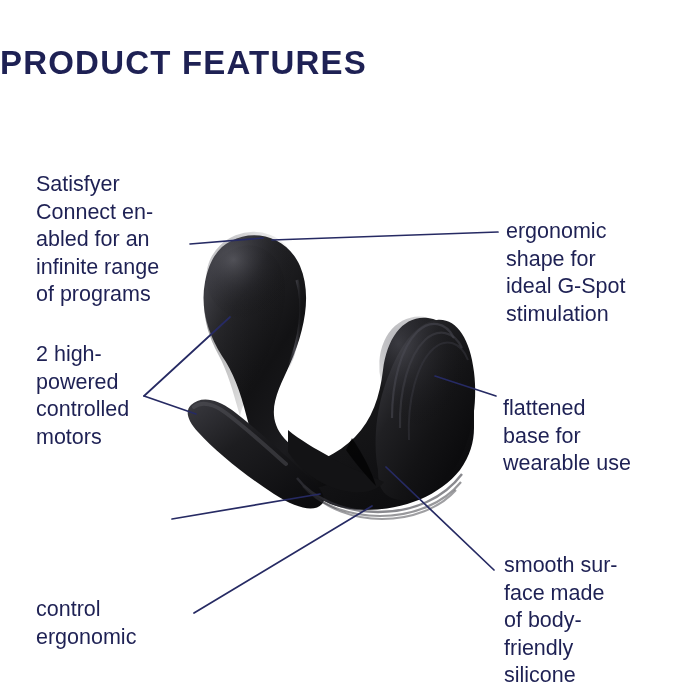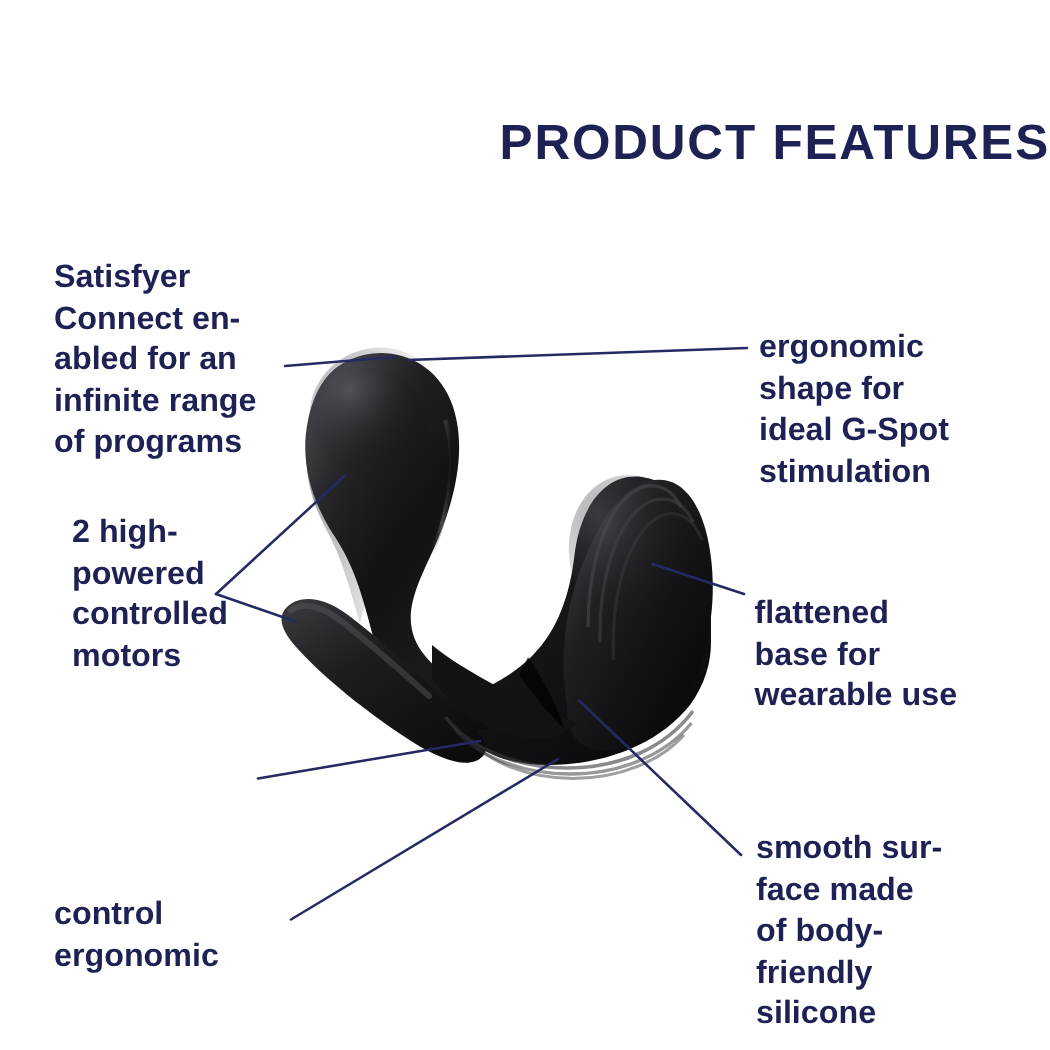--- a/index.html
+++ b/index.html
@@ -16,43 +16,42 @@
     width: 700px;
     height: 700px;
     background: #ffffff;
     overflow: hidden;
   }
   #page-title {
     position: absolute;
     left: 0;
     top: 44px;
     width: 700px;
-    text-align: right;
+    text-align: left;
     font-size: 33px;
     font-weight: bold;
     letter-spacing: 1.2px;
     color: #1e2154;
     font-family: "Liberation Sans", sans-serif;
-    margin-top: 32px;
   }
   .callout {
     position: absolute;
     color: #1e2154;
     font-size: 21.5px;
     line-height: 1.28;
-    font-weight: 700;
+    font-weight: 400;
     font-family: "Liberation Sans", sans-serif;
     white-space: pre-line;
   }
   .callout.left  { text-align: left; }
   .callout.right { text-align: left; margin-top: 47px; }
 
   
   #callout-connect   { left: 36px;  top: 171px; width: 172px; }
-  #callout-motors    { left: 36px;  top: 341px; width: 160px; margin-left: 12px; }
+  #callout-motors    { left: 36px;  top: 341px; width: 160px; }
   #callout-magnetic  { left: 36px;  top: 484px; width: 170px; }
   #callout-control   { left: 36px;  top: 596px; width: 170px; }
   #callout-ergonomic { left: 506px; top: 171px; width: 176px; }
   #callout-flattened { left: 503px; top: 348px; width: 180px; }
   #callout-smooth    { left: 504px; top: 505px; width: 176px; }
 
   #leader-lines, #product-art {
     position: absolute;
     left: 0;
     top: 0;

